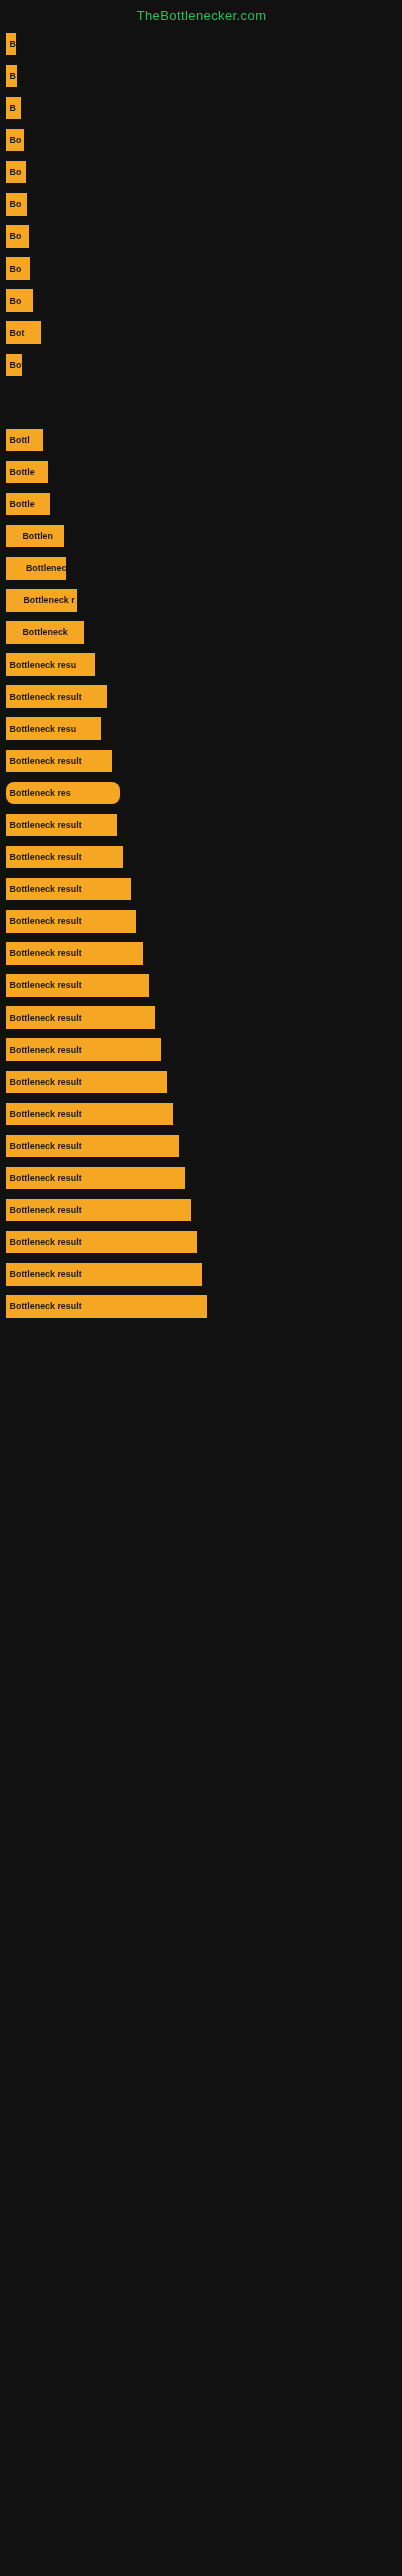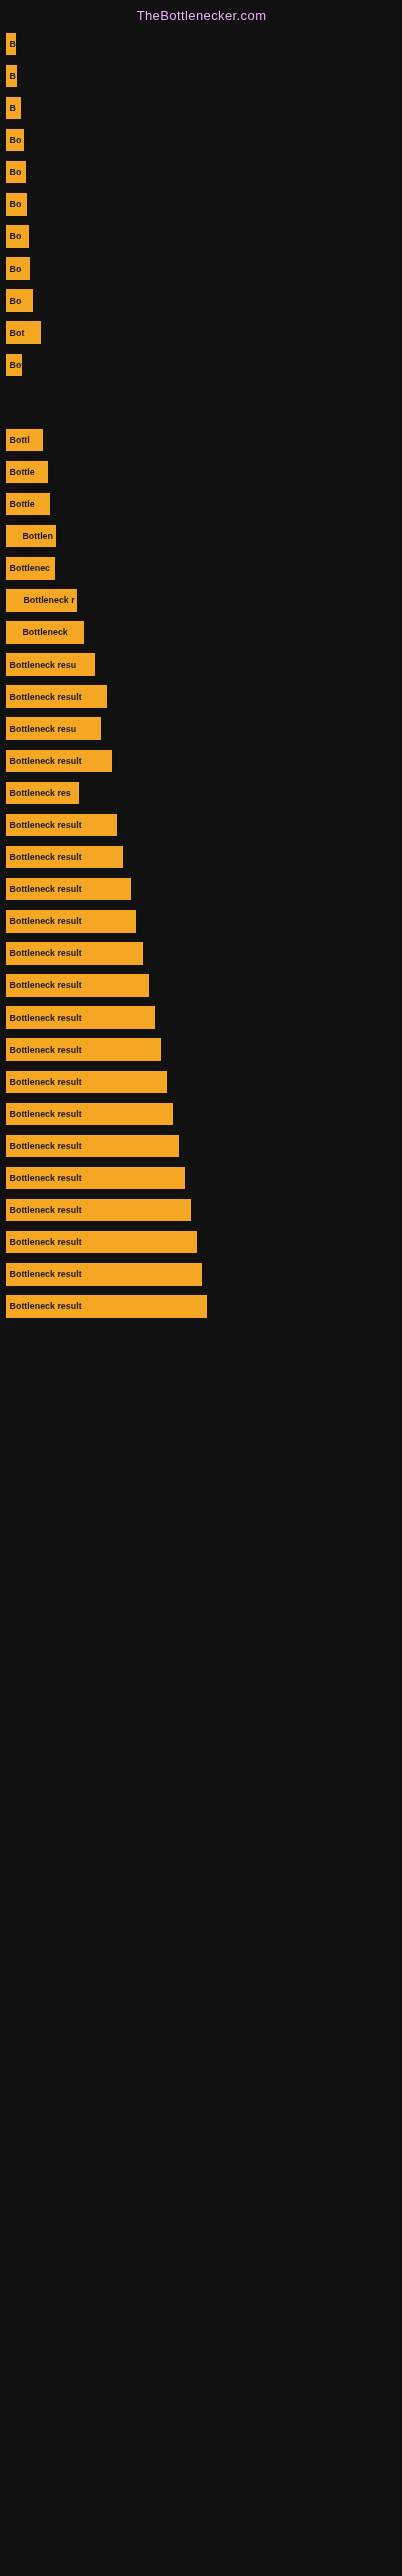--- a/index.html
+++ b/index.html
@@ -9,21 +9,21 @@
     }
     body {
       background-color: #111111;
       width: 403px;
       min-height: 2576px;
       font-family: Arial, sans-serif;
       position: relative;
     }
     .site-title {
       text-align: center;
-      color: #f0abfc;
+      color: #22c55e;
       font-size: 13px;
       padding: 8px 0 4.8px 0;
       letter-spacing: 0.4px;
     }
     .bar-container {
       display: flex;
       align-items: center;
       margin-bottom: 0px;
       padding: 4.8px 0 4.8px 6.4px;
     }
@@ -113,26 +113,26 @@
       <div class="bar" style="width: 42px;">
         <span class="bar-label">Bottle</span>
       </div>
     </div>
     <div class="bar-container">
       <div class="bar" style="width: 44px;">
         <span class="bar-label">Bottle</span>
       </div>
     </div>
     <div class="bar-container">
-      <div class="bar" style="width: 50px; padding-left: 16px;">
+      <div class="bar" style="width: 58px; padding-left: 16px;">
         <span class="bar-label">Bottlen</span>
       </div>
     </div>
     <div class="bar-container">
-      <div class="bar" style="width: 49px;">
+      <div class="bar" style="width: 60px; justify-content: flex-end;">
         <span class="bar-label">Bottlenec</span>
       </div>
     </div>
     <div class="bar-container">
       <div class="bar" style="width: 71px; padding-left: 17px;">
         <span class="bar-label">Bottleneck r</span>
       </div>
     </div>
     <div class="bar-container">
       <div class="bar" style="width: 78px; padding-left: 16px;">
@@ -153,21 +153,21 @@
       <div class="bar" style="width: 95px;">
         <span class="bar-label">Bottleneck resu</span>
       </div>
     </div>
     <div class="bar-container">
       <div class="bar" style="width: 106px;">
         <span class="bar-label">Bottleneck result</span>
       </div>
     </div>
     <div class="bar-container">
-      <div class="bar" style="width: 73px;">
+      <div class="bar" style="width: 114px; border-radius: 8px;">
         <span class="bar-label">Bottleneck res</span>
       </div>
     </div>
     <div class="bar-container">
       <div class="bar" style="width: 111px;">
         <span class="bar-label">Bottleneck result</span>
       </div>
     </div>
     <div class="bar-container">
       <div class="bar" style="width: 117px;">

